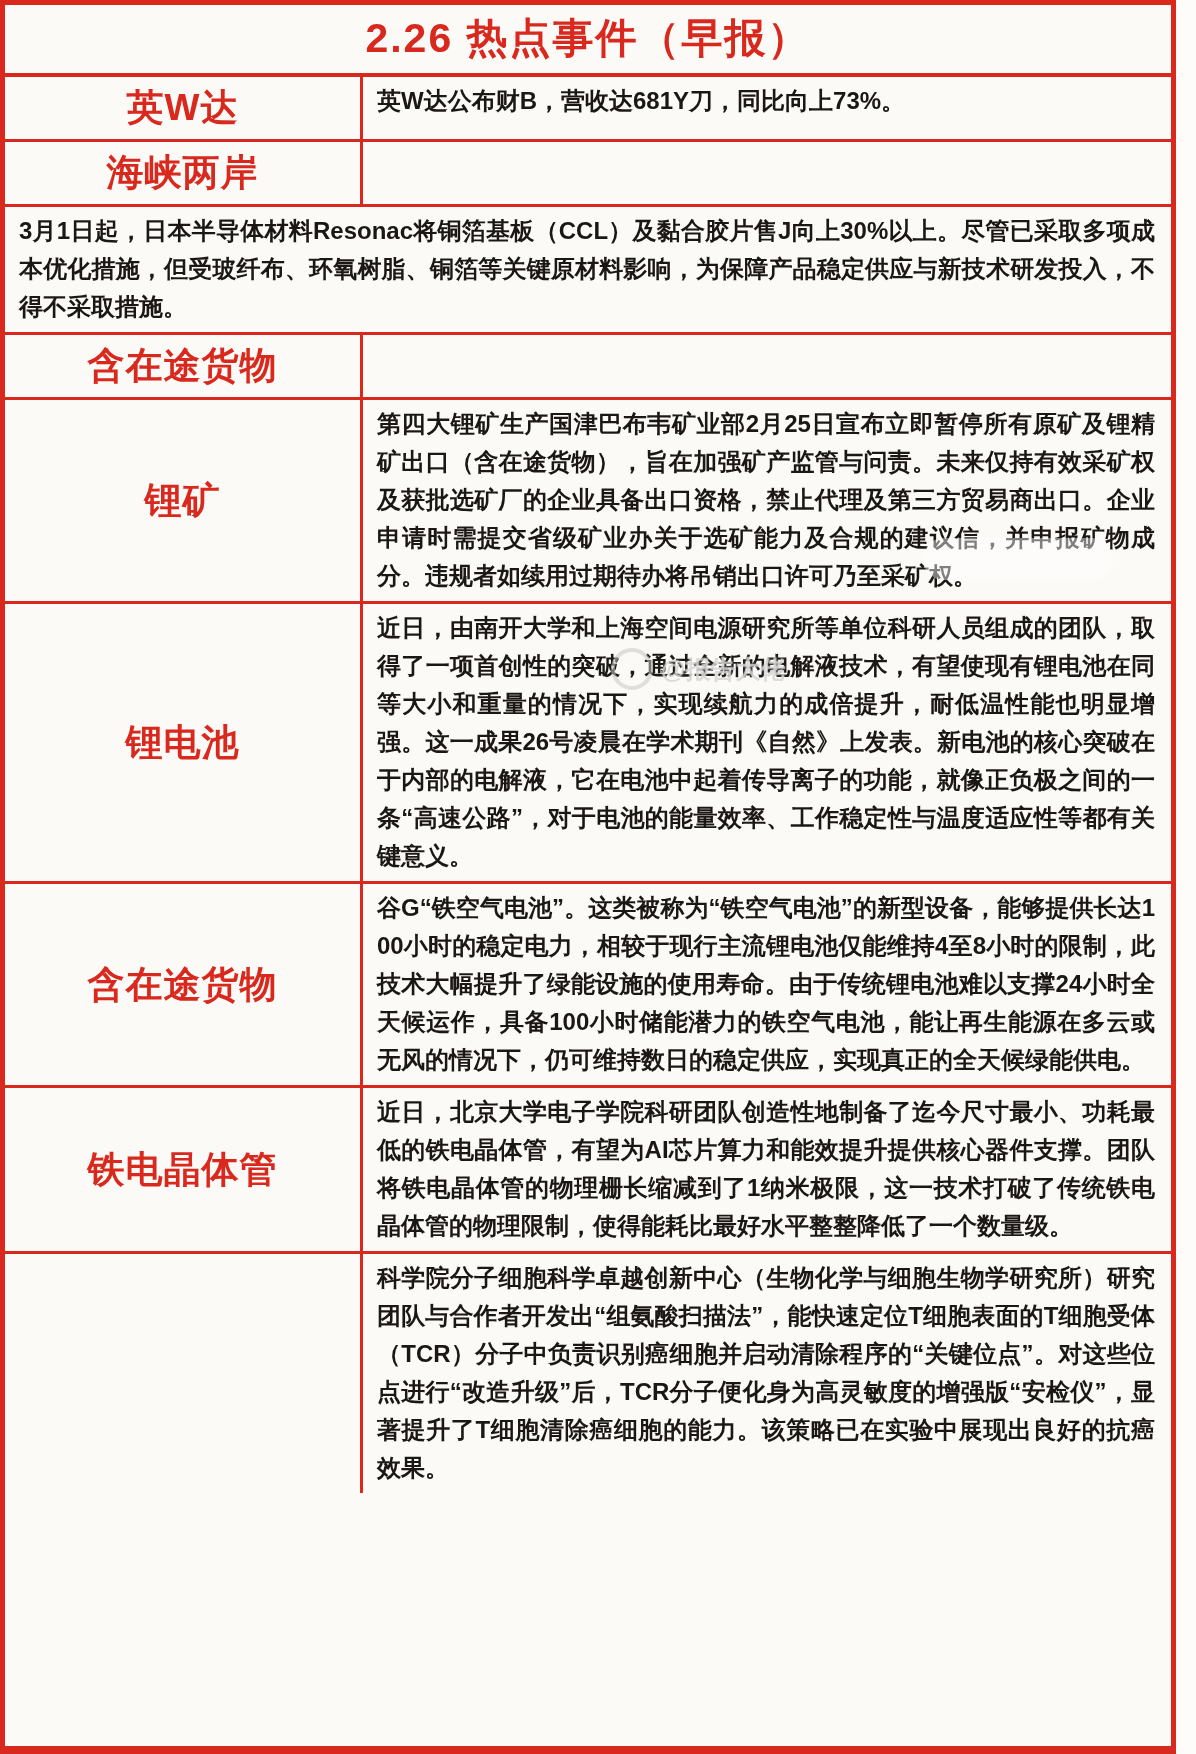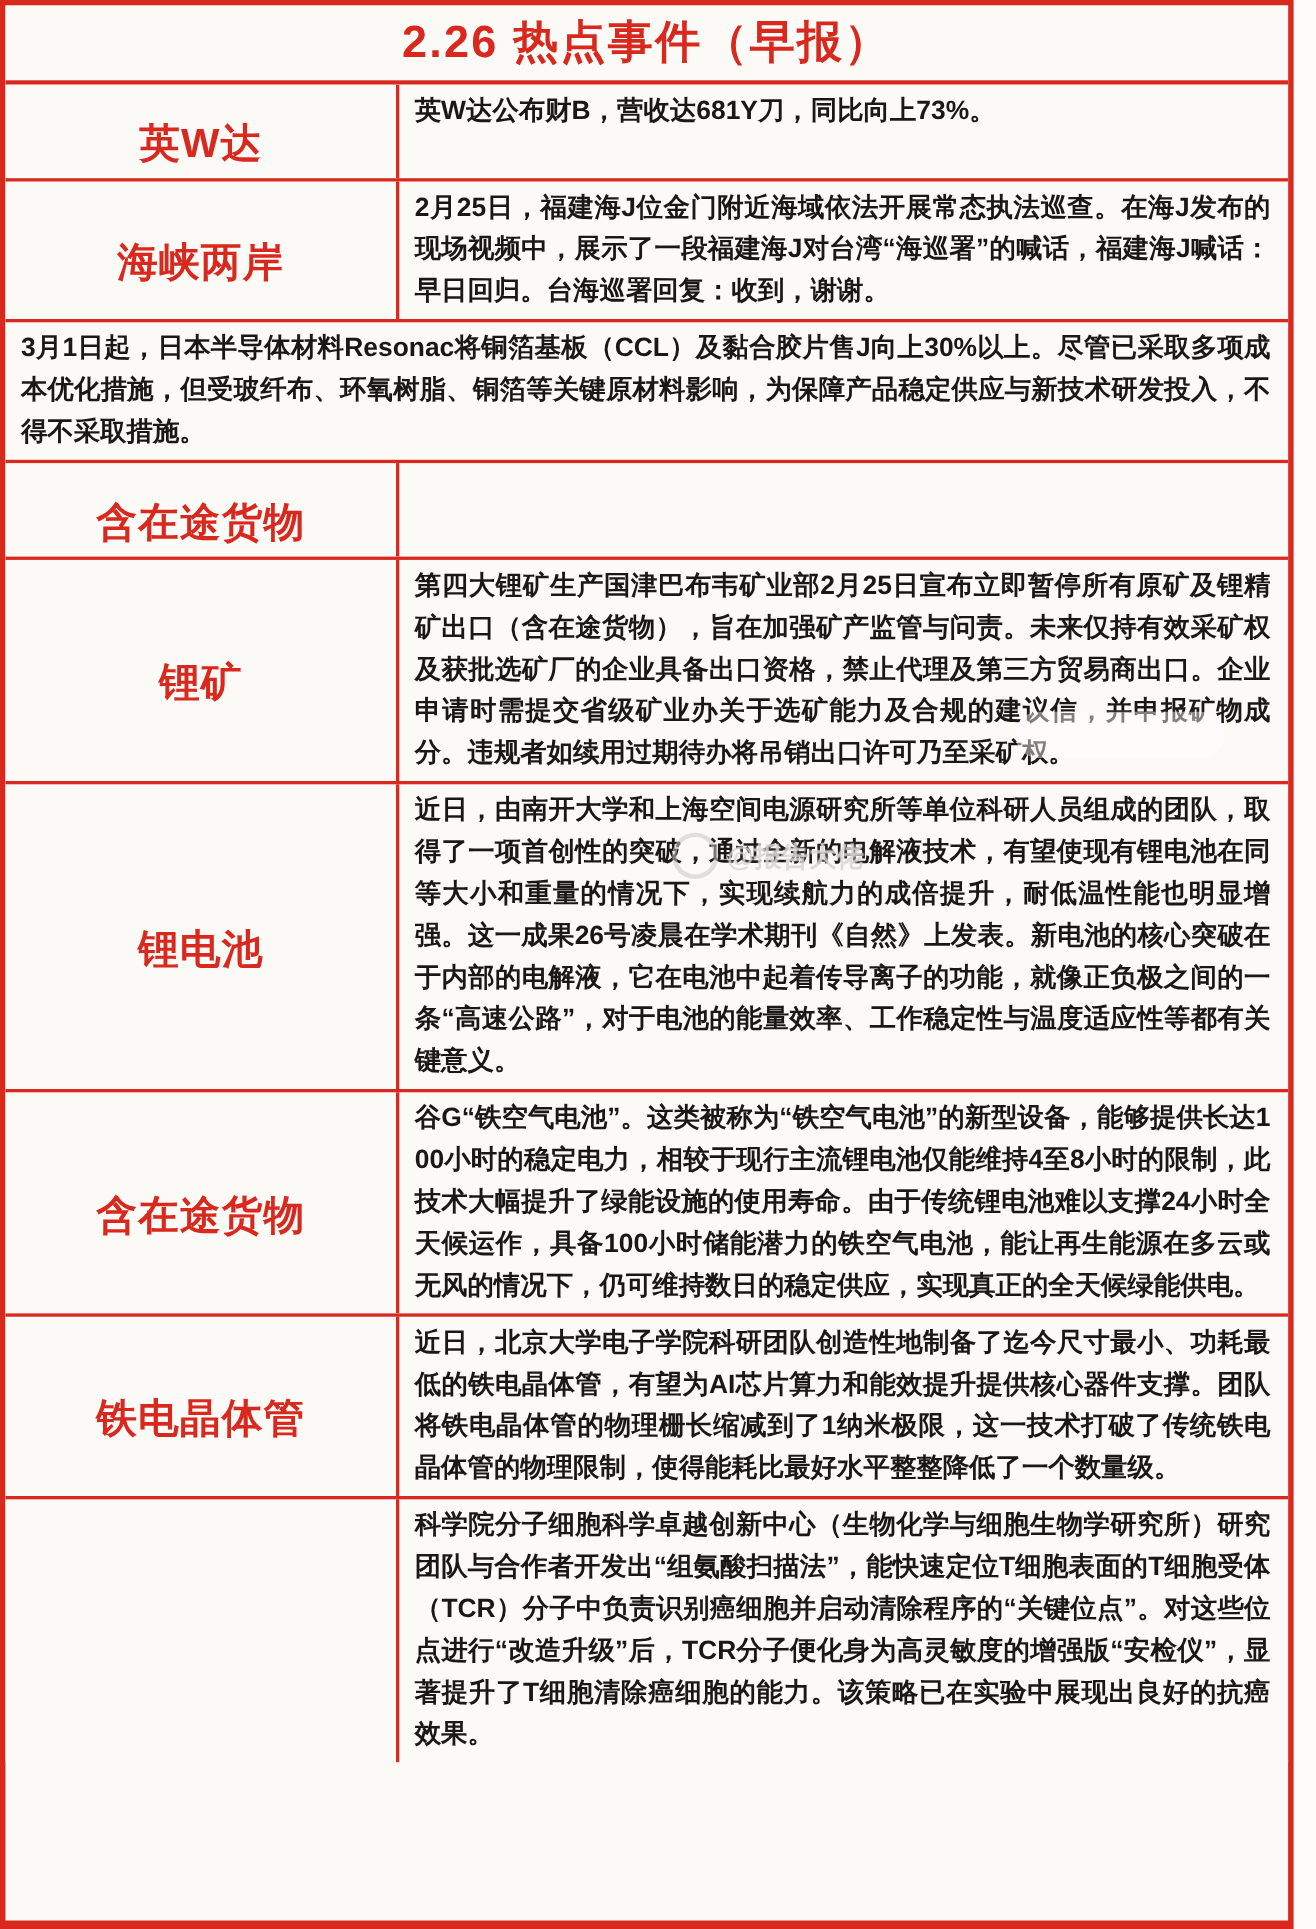--- a/index.html
+++ b/index.html
@@ -35,21 +35,21 @@
   .title-row + .row{border-top:none;}
   .label-cell{
     width:358px;flex:0 0 358px;
     border-right:3px solid var(--red);
     display:flex;align-items:center;justify-content:center;
     padding:6px 8px;
   }
   .label-text{
     color:var(--red);
     font-size:37px;font-weight:900;letter-spacing:1px;
-    text-align:center;white-space:nowrap;margin-top:23px;
+    text-align:center;white-space:nowrap;
   }
   .content-cell{
     flex:1 1 auto;
     position:relative;
     padding:5px 16px 6px 14px;
   }
   .content-text{
     display:block;
     color:var(--ink);
     font-size:24px;font-weight:700;
@@ -93,23 +93,20 @@
       <span class="label-text">英W达</span>
     </div>
     <div class="content-cell">
       <span class="content-text">英W达公布财B，营收达681Y刀，同比向上73%。</span>
     </div>
   </div>
 
   <div class="row">
     <div class="label-cell">
       <span class="label-text">海峡两岸</span>
-    </div>
-    <div class="content-cell">
-      <span class="content-text">2月25日，福建海J位金门附近海域依法开展常态执法巡查。在海J发布的现场视频中，展示了一段福建海J对台湾“海巡署”的喊话，福建海J喊话：早日回归。台海巡署回复：收到，谢谢。</span>
     </div>
   </div>
 
   <div class="row">
     <div class="content-cell">
       <span class="content-text">3月1日起，日本半导体材料Resonac将铜箔基板（CCL）及黏合胶片售J向上30%以上。尽管已采取多项成本优化措施，但受玻纤布、环氧树脂、铜箔等关键原材料影响，为保障产品稳定供应与新技术研发投入，不得不采取措施。</span>
     </div>
   </div>
 
   <div class="row">

